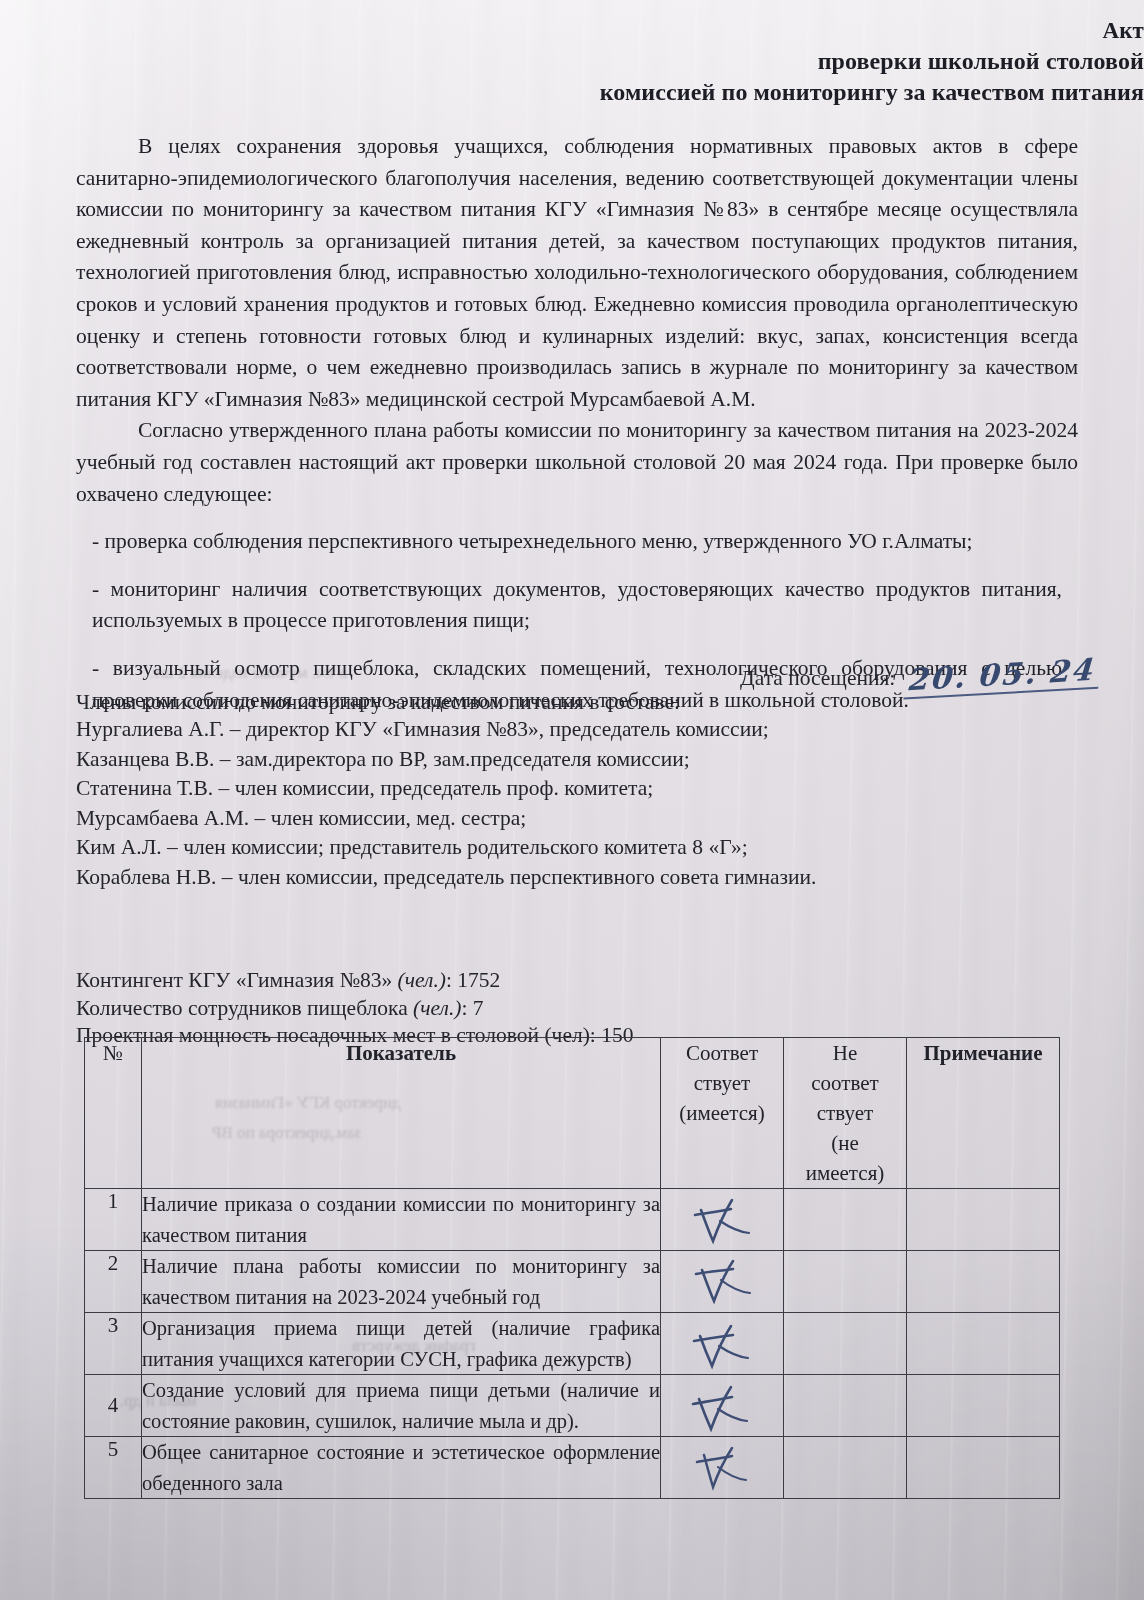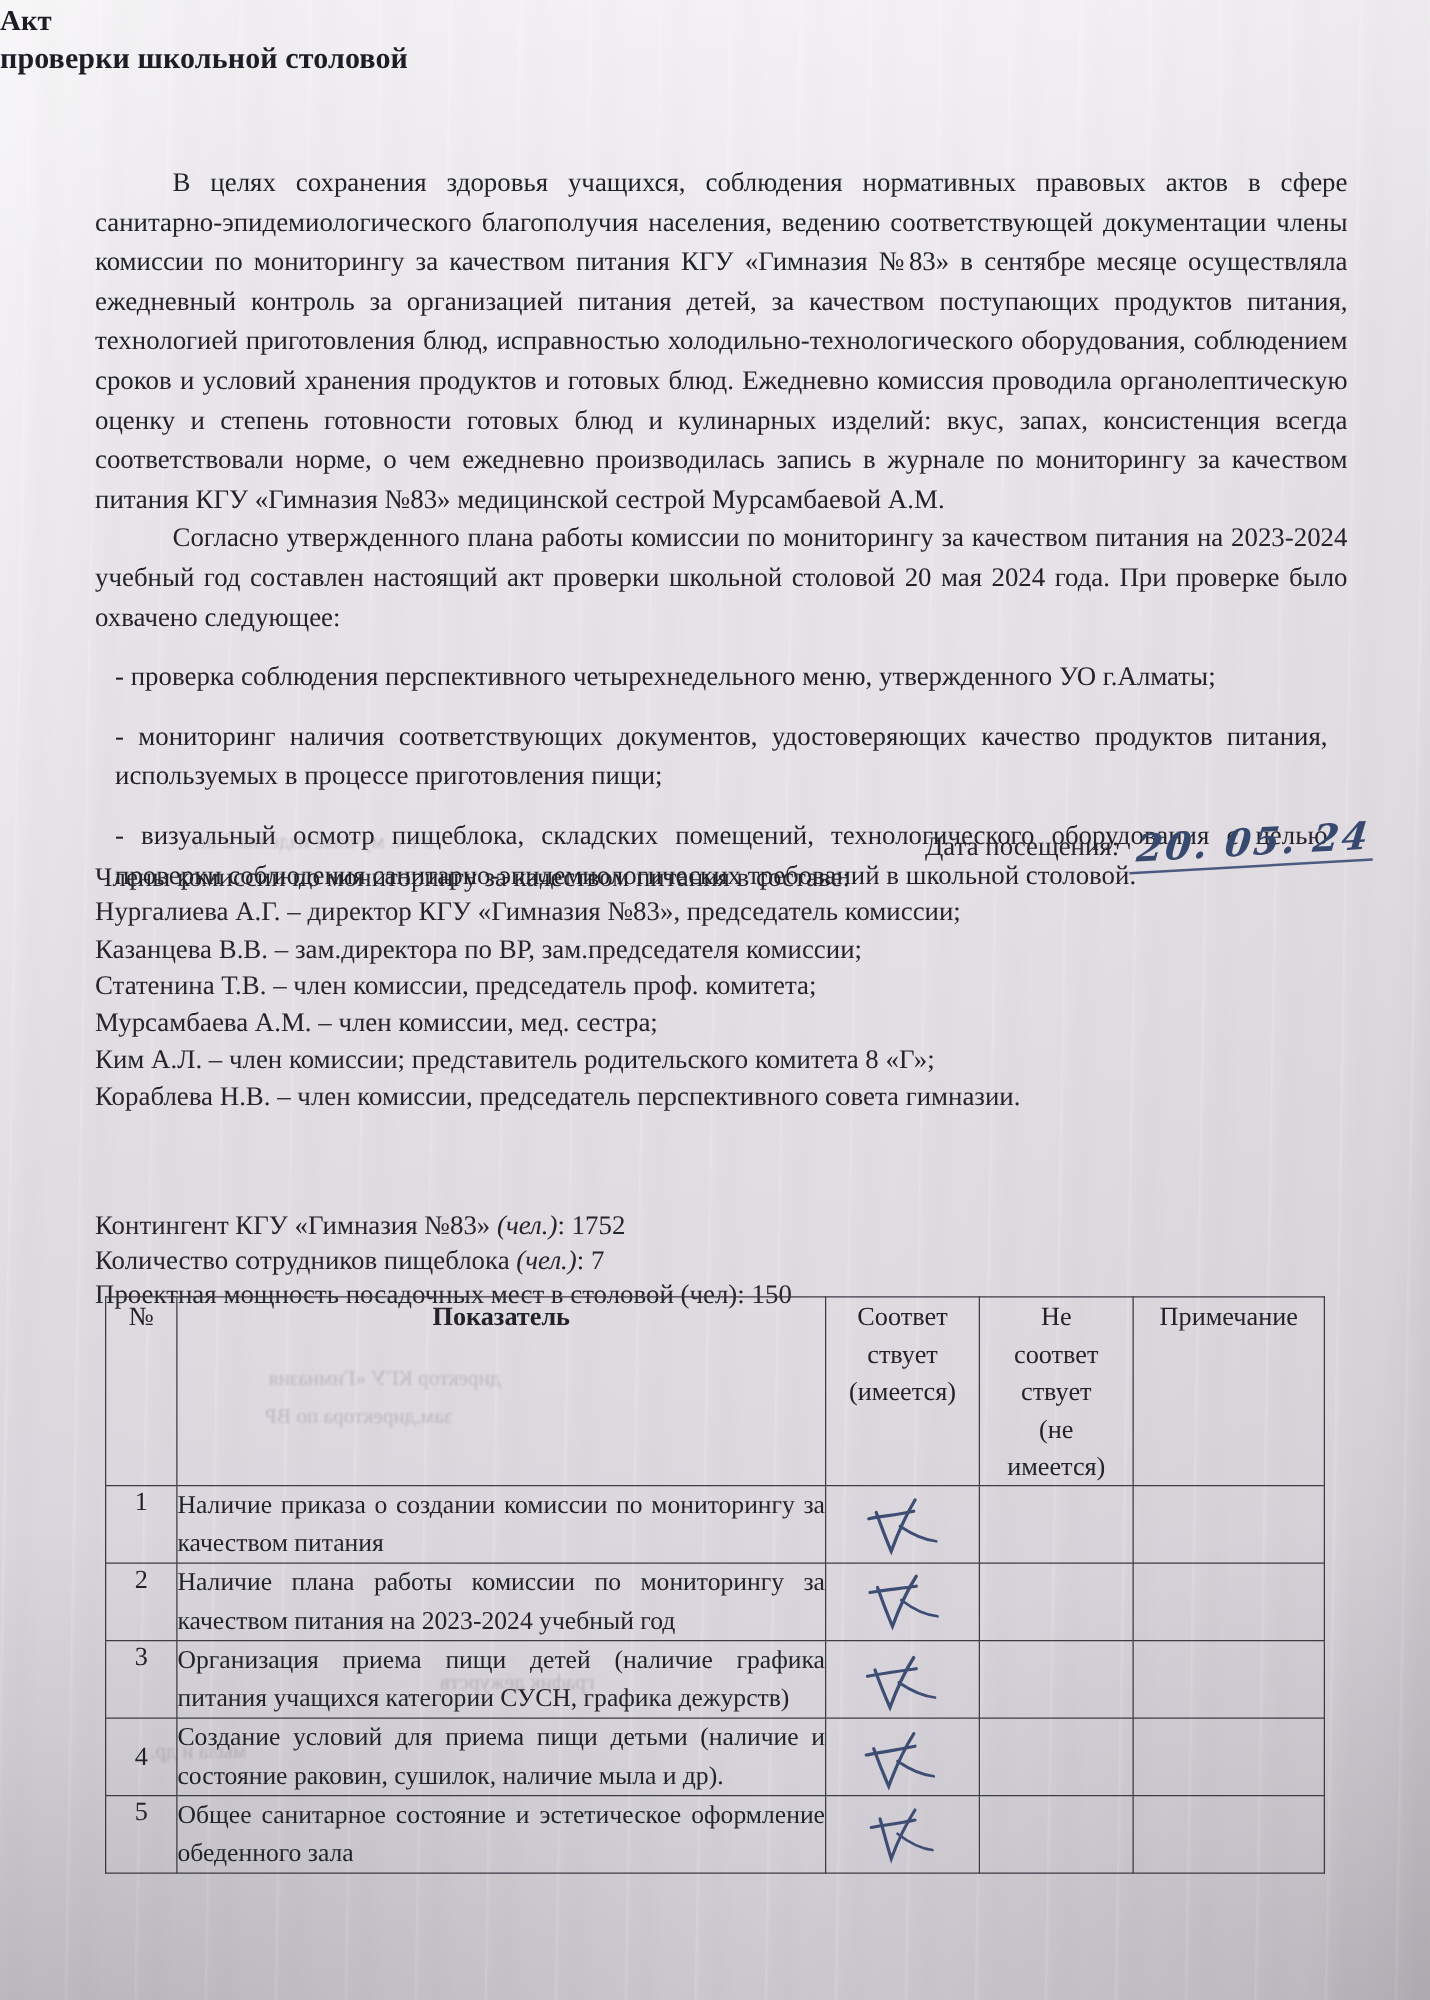--- a/index.html
+++ b/index.html
@@ -54,22 +54,22 @@
   }
 
   .content {
     position: absolute;
     inset: 0;
     z-index: 4;
   }
 
   
   .title-block {
-    text-align: left;
-    padding-top: 2px;
+    text-align: right;
+    padding-top: 16px;
     line-height: 1.30;
   }
   .title-line {
     font-weight: bold;
     font-size: 23px;
     letter-spacing: .1px;
     color: #1d1d26;
   }
   .title-line.l1 { font-size: 23px; }
   .title-line.l2 { font-size: 24px; }
@@ -184,21 +184,21 @@
     text-align: center;
     font-size: 21px;
     line-height: 30px;
     padding: 8px 4px 10px 4px;
     vertical-align: top;
   }
   th.h-num { width: 56px; font-weight: normal; }
   th.h-ind { font-weight: bold; }
   th.h-yes { width: 122px; }
   th.h-no  { width: 122px; }
-  th.h-note{ width: 152px; }
+  th.h-note{ width: 152px; font-weight: bold; }
 
   td.num {
     text-align: center;
     font-size: 21px;
     padding-top: 9px;
   }
   td.num.mid { vertical-align: middle; padding-top: 0; }
   td.ind {
     text-align: justify;
     text-align-last: left;
@@ -235,20 +235,21 @@
 <div class="ghost" style="left:215px; top:1092px;">директор КГУ «Гимназия</div>
 <div class="ghost" style="left:212px; top:1122px;">зам.директора по ВР</div>
 <div class="ghost" style="left:352px; top:1335px;">график дежурств</div>
 <div class="ghost" style="left:120px; top:1390px;">мыла и др.</div>
 
 <div class="content">
 
   <div class="title-block">
     <div class="title-line l1">Акт</div>
     <div class="title-line l2">проверки школьной столовой</div>
+    <div class="title-line l3">комиссией по мониторингу за качеством питания</div>
   </div>
 
   <div class="body-wrap">
     <p class="para">В целях сохранения здоровья учащихся, соблюдения нормативных правовых актов в сфере санитарно-эпидемиологического благополучия населения, ведению соответствующей документации члены комиссии по мониторингу за качеством питания КГУ «Гимназия №83» в сентябре месяце осуществляла ежедневный контроль за организацией питания детей, за качеством поступающих продуктов питания, технологией приготовления блюд, исправностью холодильно-технологического оборудования, соблюдением сроков и условий хранения продуктов и готовых блюд. Ежедневно комиссия проводила органолептическую оценку и степень готовности готовых блюд и кулинарных изделий: вкус, запах, консистенция всегда соответствовали норме, о чем ежедневно производилась запись в журнале по мониторингу за качеством питания КГУ «Гимназия №83» медицинской сестрой Мурсамбаевой А.М.</p>
     <p class="para">Согласно утвержденного плана работы комиссии по мониторингу за качеством питания на 2023-2024 учебный год составлен настоящий акт проверки школьной столовой 20 мая 2024 года. При проверке было охвачено следующее:</p>
     <p class="bullet-line">- проверка соблюдения перспективного четырехнедельного меню, утвержденного УО г.Алматы;</p>
     <p class="bullet-line">- мониторинг наличия соответствующих документов, удостоверяющих качество продуктов питания, используемых в процессе приготовления пищи;</p>
     <p class="bullet-line">- визуальный осмотр пищеблока, складских помещений, технологического оборудования с целью проверки соблюдения санитарно-эпидемиологических требований в школьной столовой.</p>
   </div>
 

